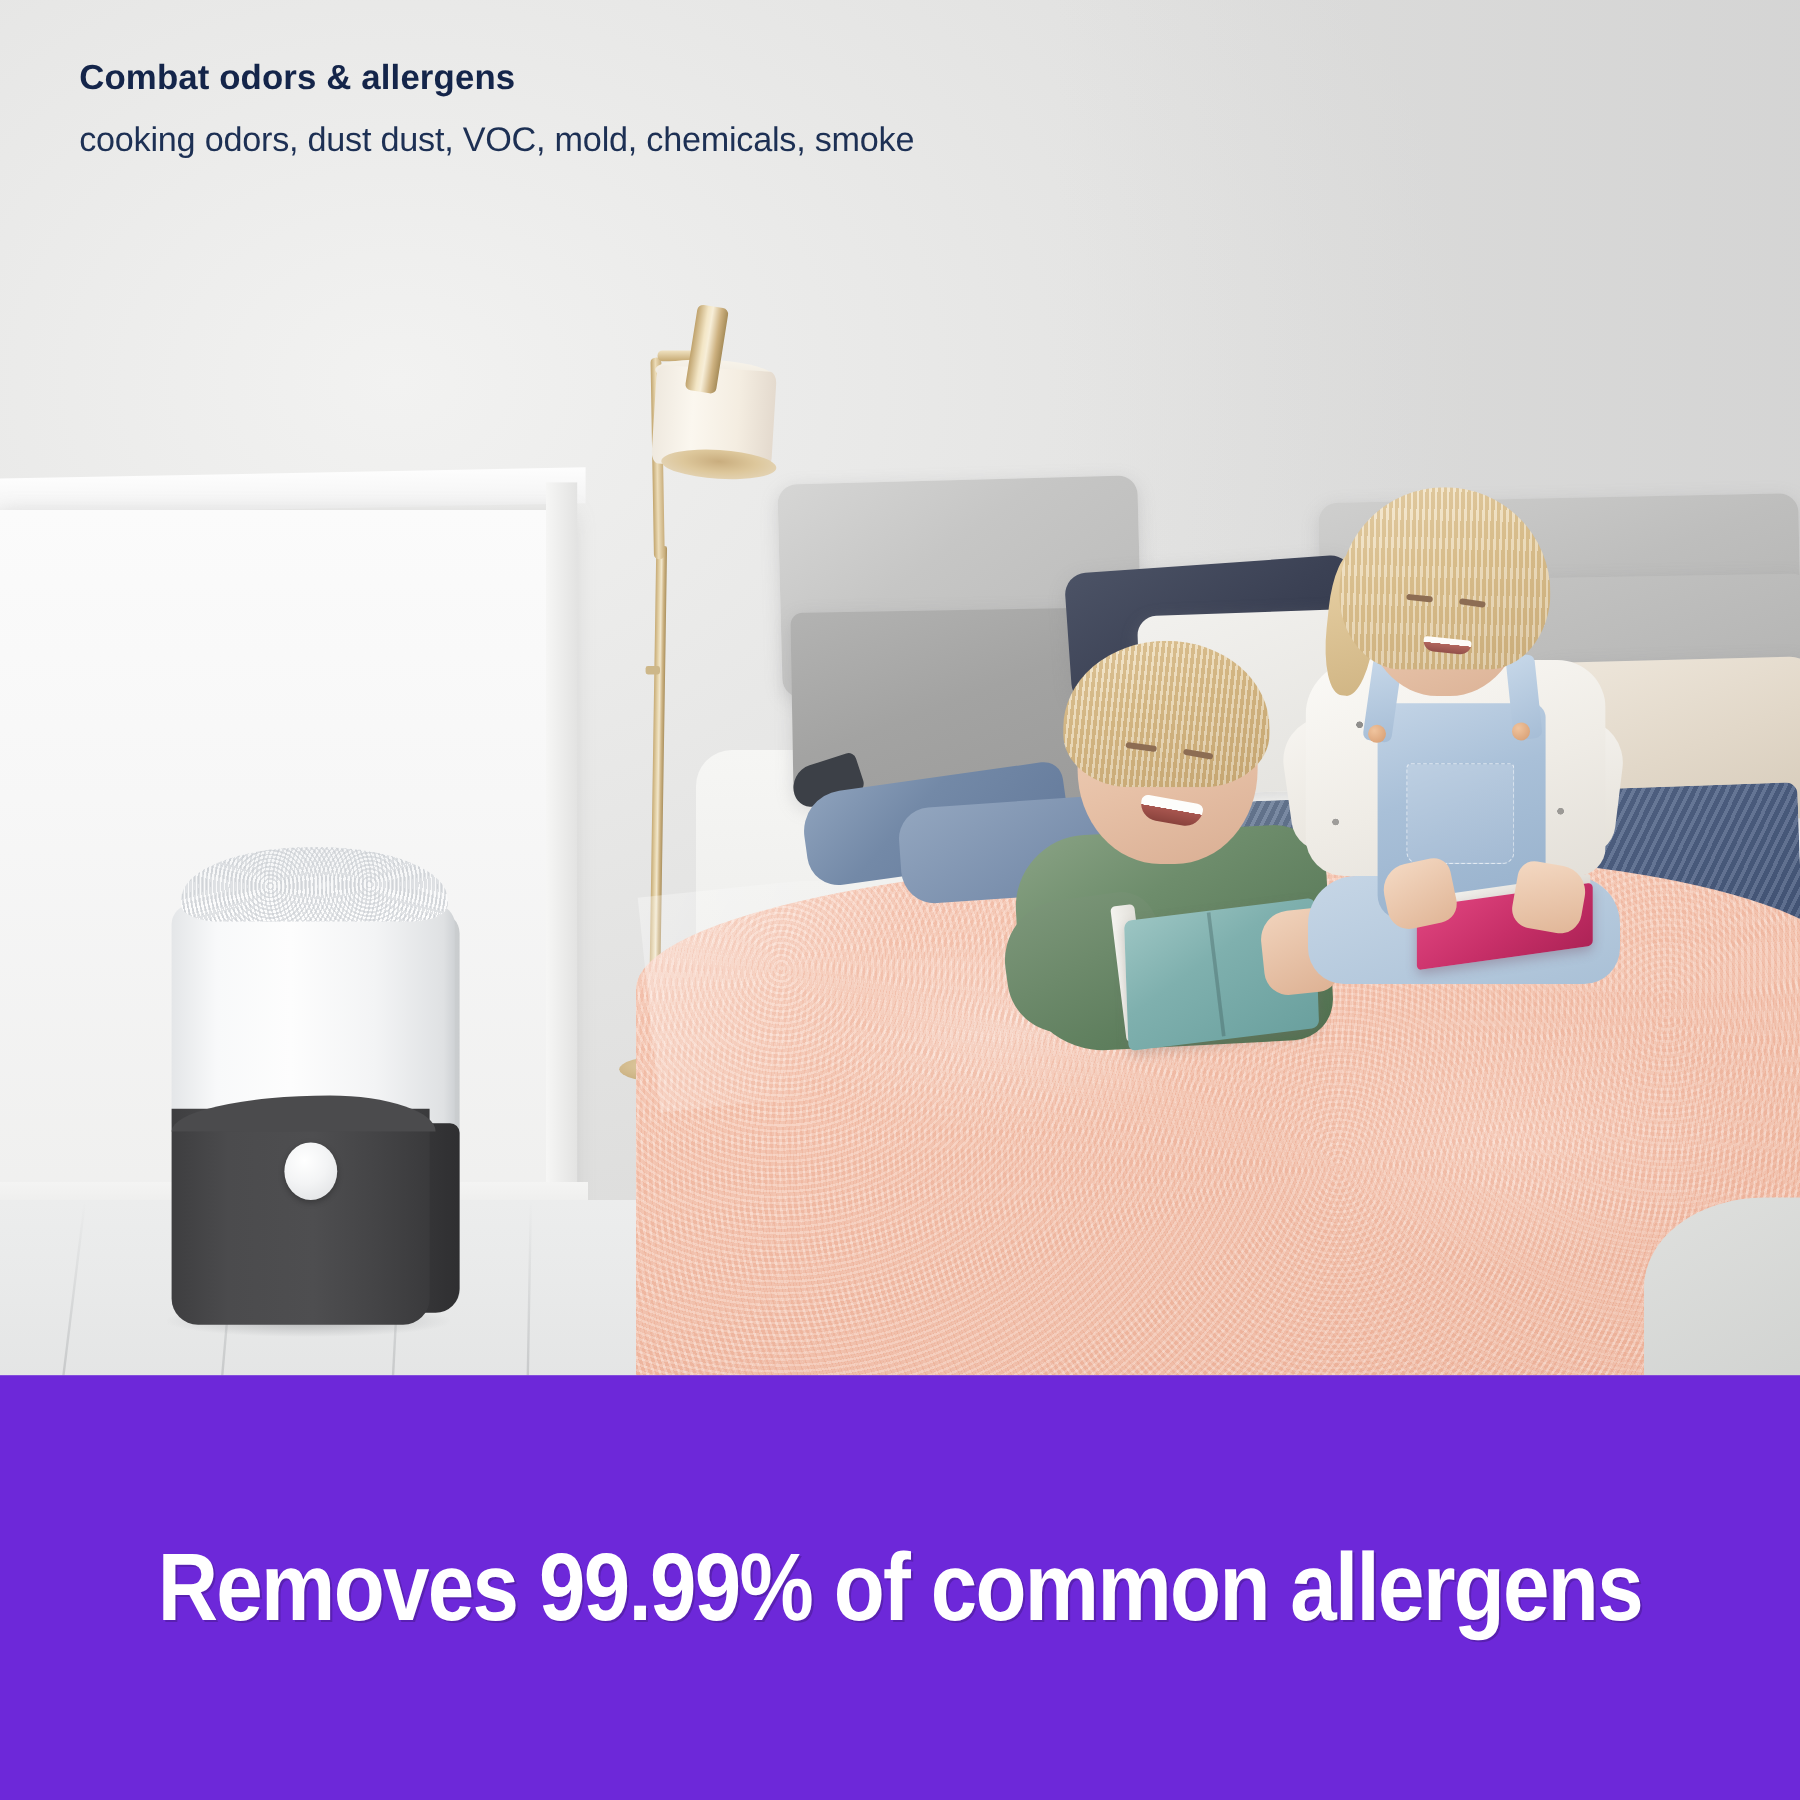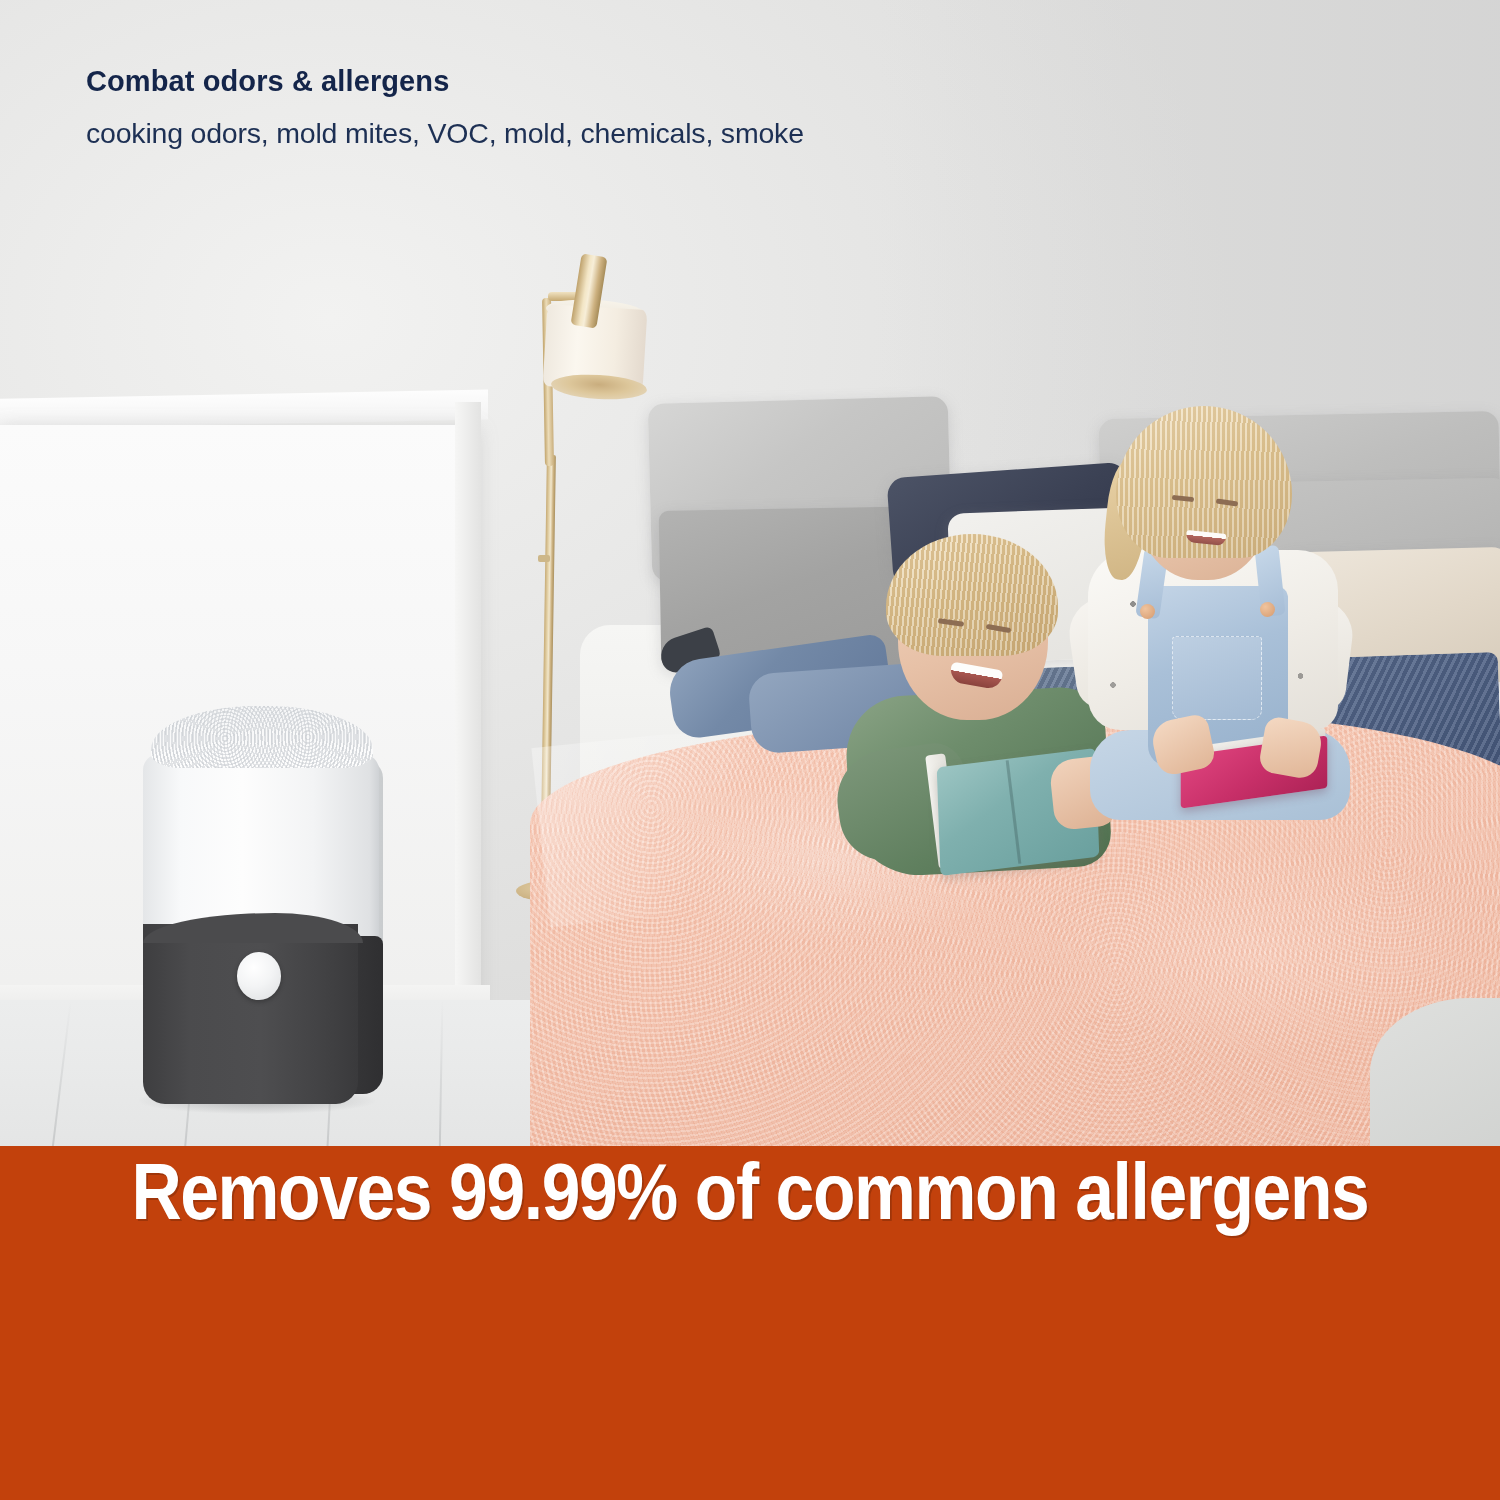--- a/index.html
+++ b/index.html
@@ -5,21 +5,21 @@
   * { margin:0; padding:0; box-sizing:border-box; }
   html,body { width:1500px; height:1500px; }
   body {
     font-family:"Liberation Sans", sans-serif;
     background:#e7e7e7;
     overflow:hidden;
     position:relative;
   }
 
   
-  #copy-block { position:absolute; left:66px; top:64px; width:980px; z-index:40;margin-left:20px; }
+  #copy-block { position:absolute; left:66px; top:48px; width:980px; z-index:40; }
   #headline {
     font-size:29px; font-weight:bold; letter-spacing:.1px;
     color:#14254a; line-height:1.2;
   }
   #subcopy {
     margin-top:13px; font-size:28.5px; line-height:1.52;
     color:#1d3054; letter-spacing:-.2px; font-weight:400;
   }
   #subcopy div { white-space:nowrap; }
 
@@ -453,22 +453,22 @@
   }
   .tablet-pink-screen {
     position:absolute; left:166px; top:338px; width:140px; height:26px;
     background:linear-gradient(150deg,#f3f2ee,#ddd9d2);
     border-radius:3px; transform:rotate(-8deg) skewX(-8deg);
   }
 
   
   #banner {
     position:absolute; left:0; top:1146px; width:1500px; height:354px;
-    background:#c2410c; z-index:60;
-    display:flex; align-items:flex-start; justify-content:center;
+    background:#6d28d9; z-index:60;
+    display:flex; align-items:center; justify-content:center;
   }
   #banner-text {
     color:#ffffff; font-weight:bold;
     font-size:80px; letter-spacing:-1.6px;
     transform:scaleX(.87);
     white-space:nowrap;
     text-shadow:2px 2px 0 rgba(0,0,0,.18);
   }
 </style>
 </head>
@@ -575,19 +575,19 @@
     <div class="tablet-pink"></div>
     <div class="girl-hand-l"></div>
     <div class="girl-hand-r"></div>
   </div>
 
 </div>
 
 <div id="copy-block">
   <div id="headline">Combat odors &amp; allergens</div>
   <div id="subcopy">
-    <div>cooking odors, mold mites, VOC, mold, chemicals, smoke</div>
+    <div>cooking odors, dust dust, VOC, mold, chemicals, smoke</div>
   </div>
 </div>
 
 <div id="banner">
   <div id="banner-text">Removes 99.99% of common allergens</div>
 </div>
 
 </body></html>

